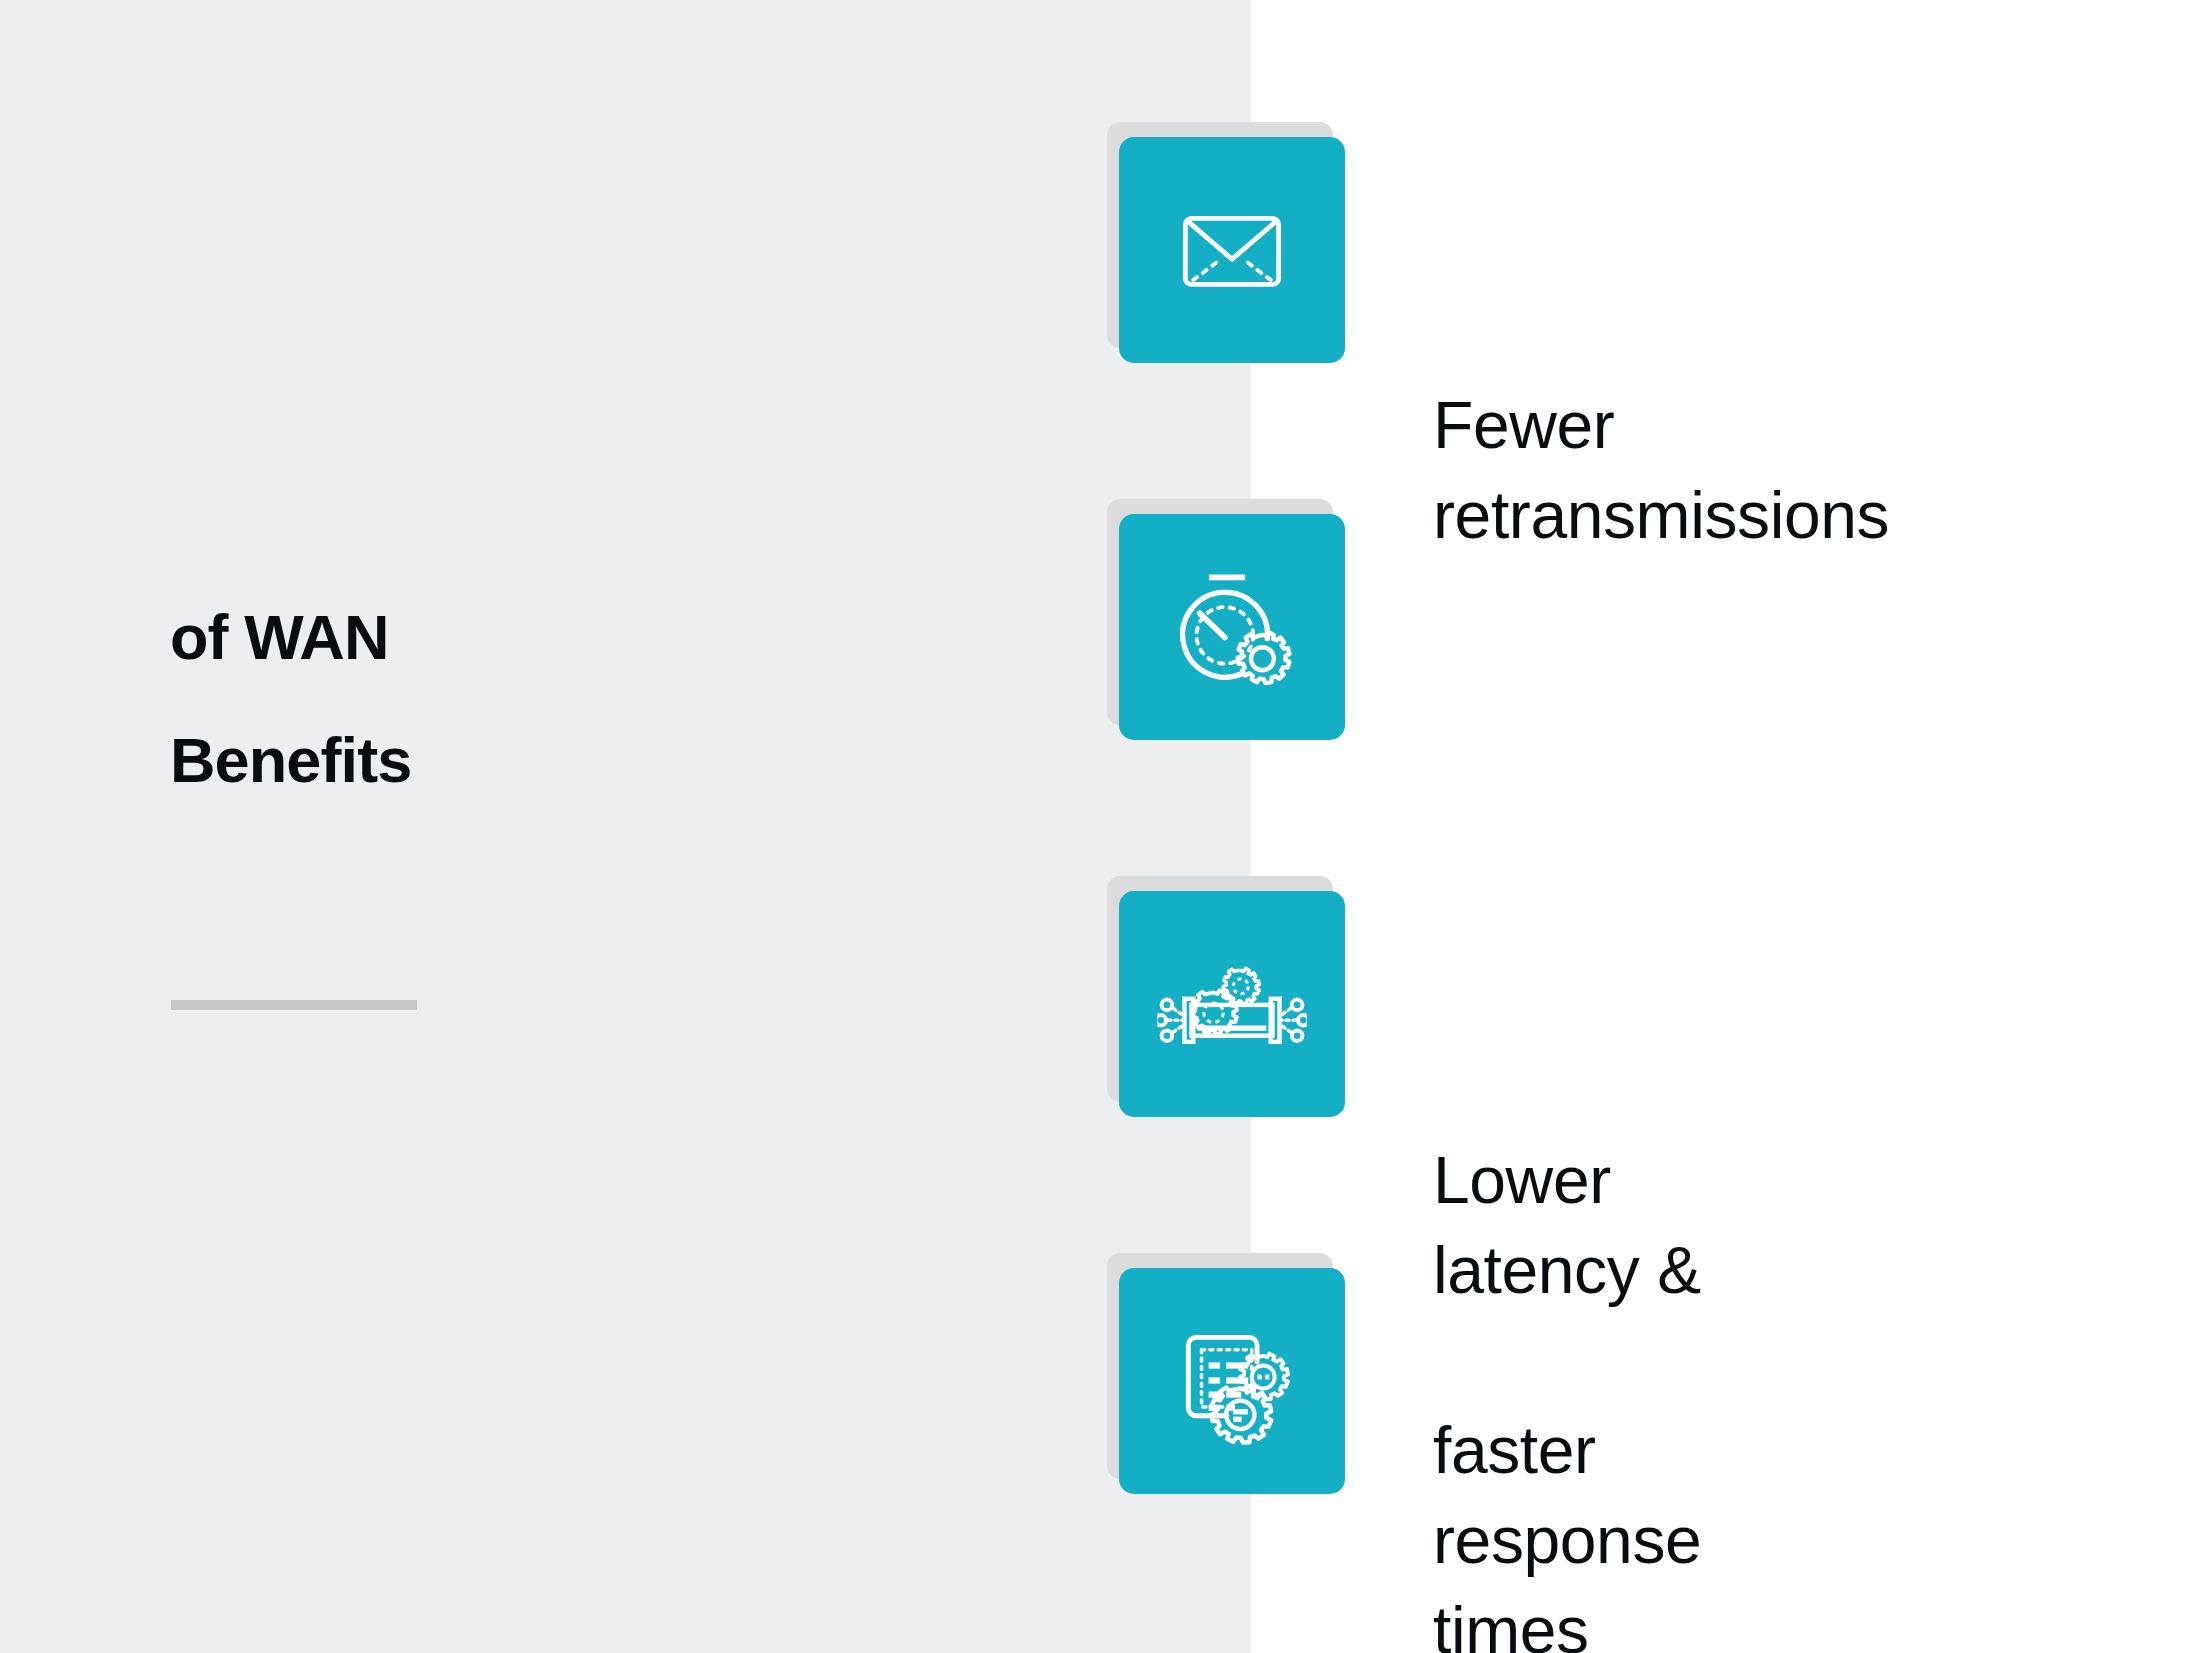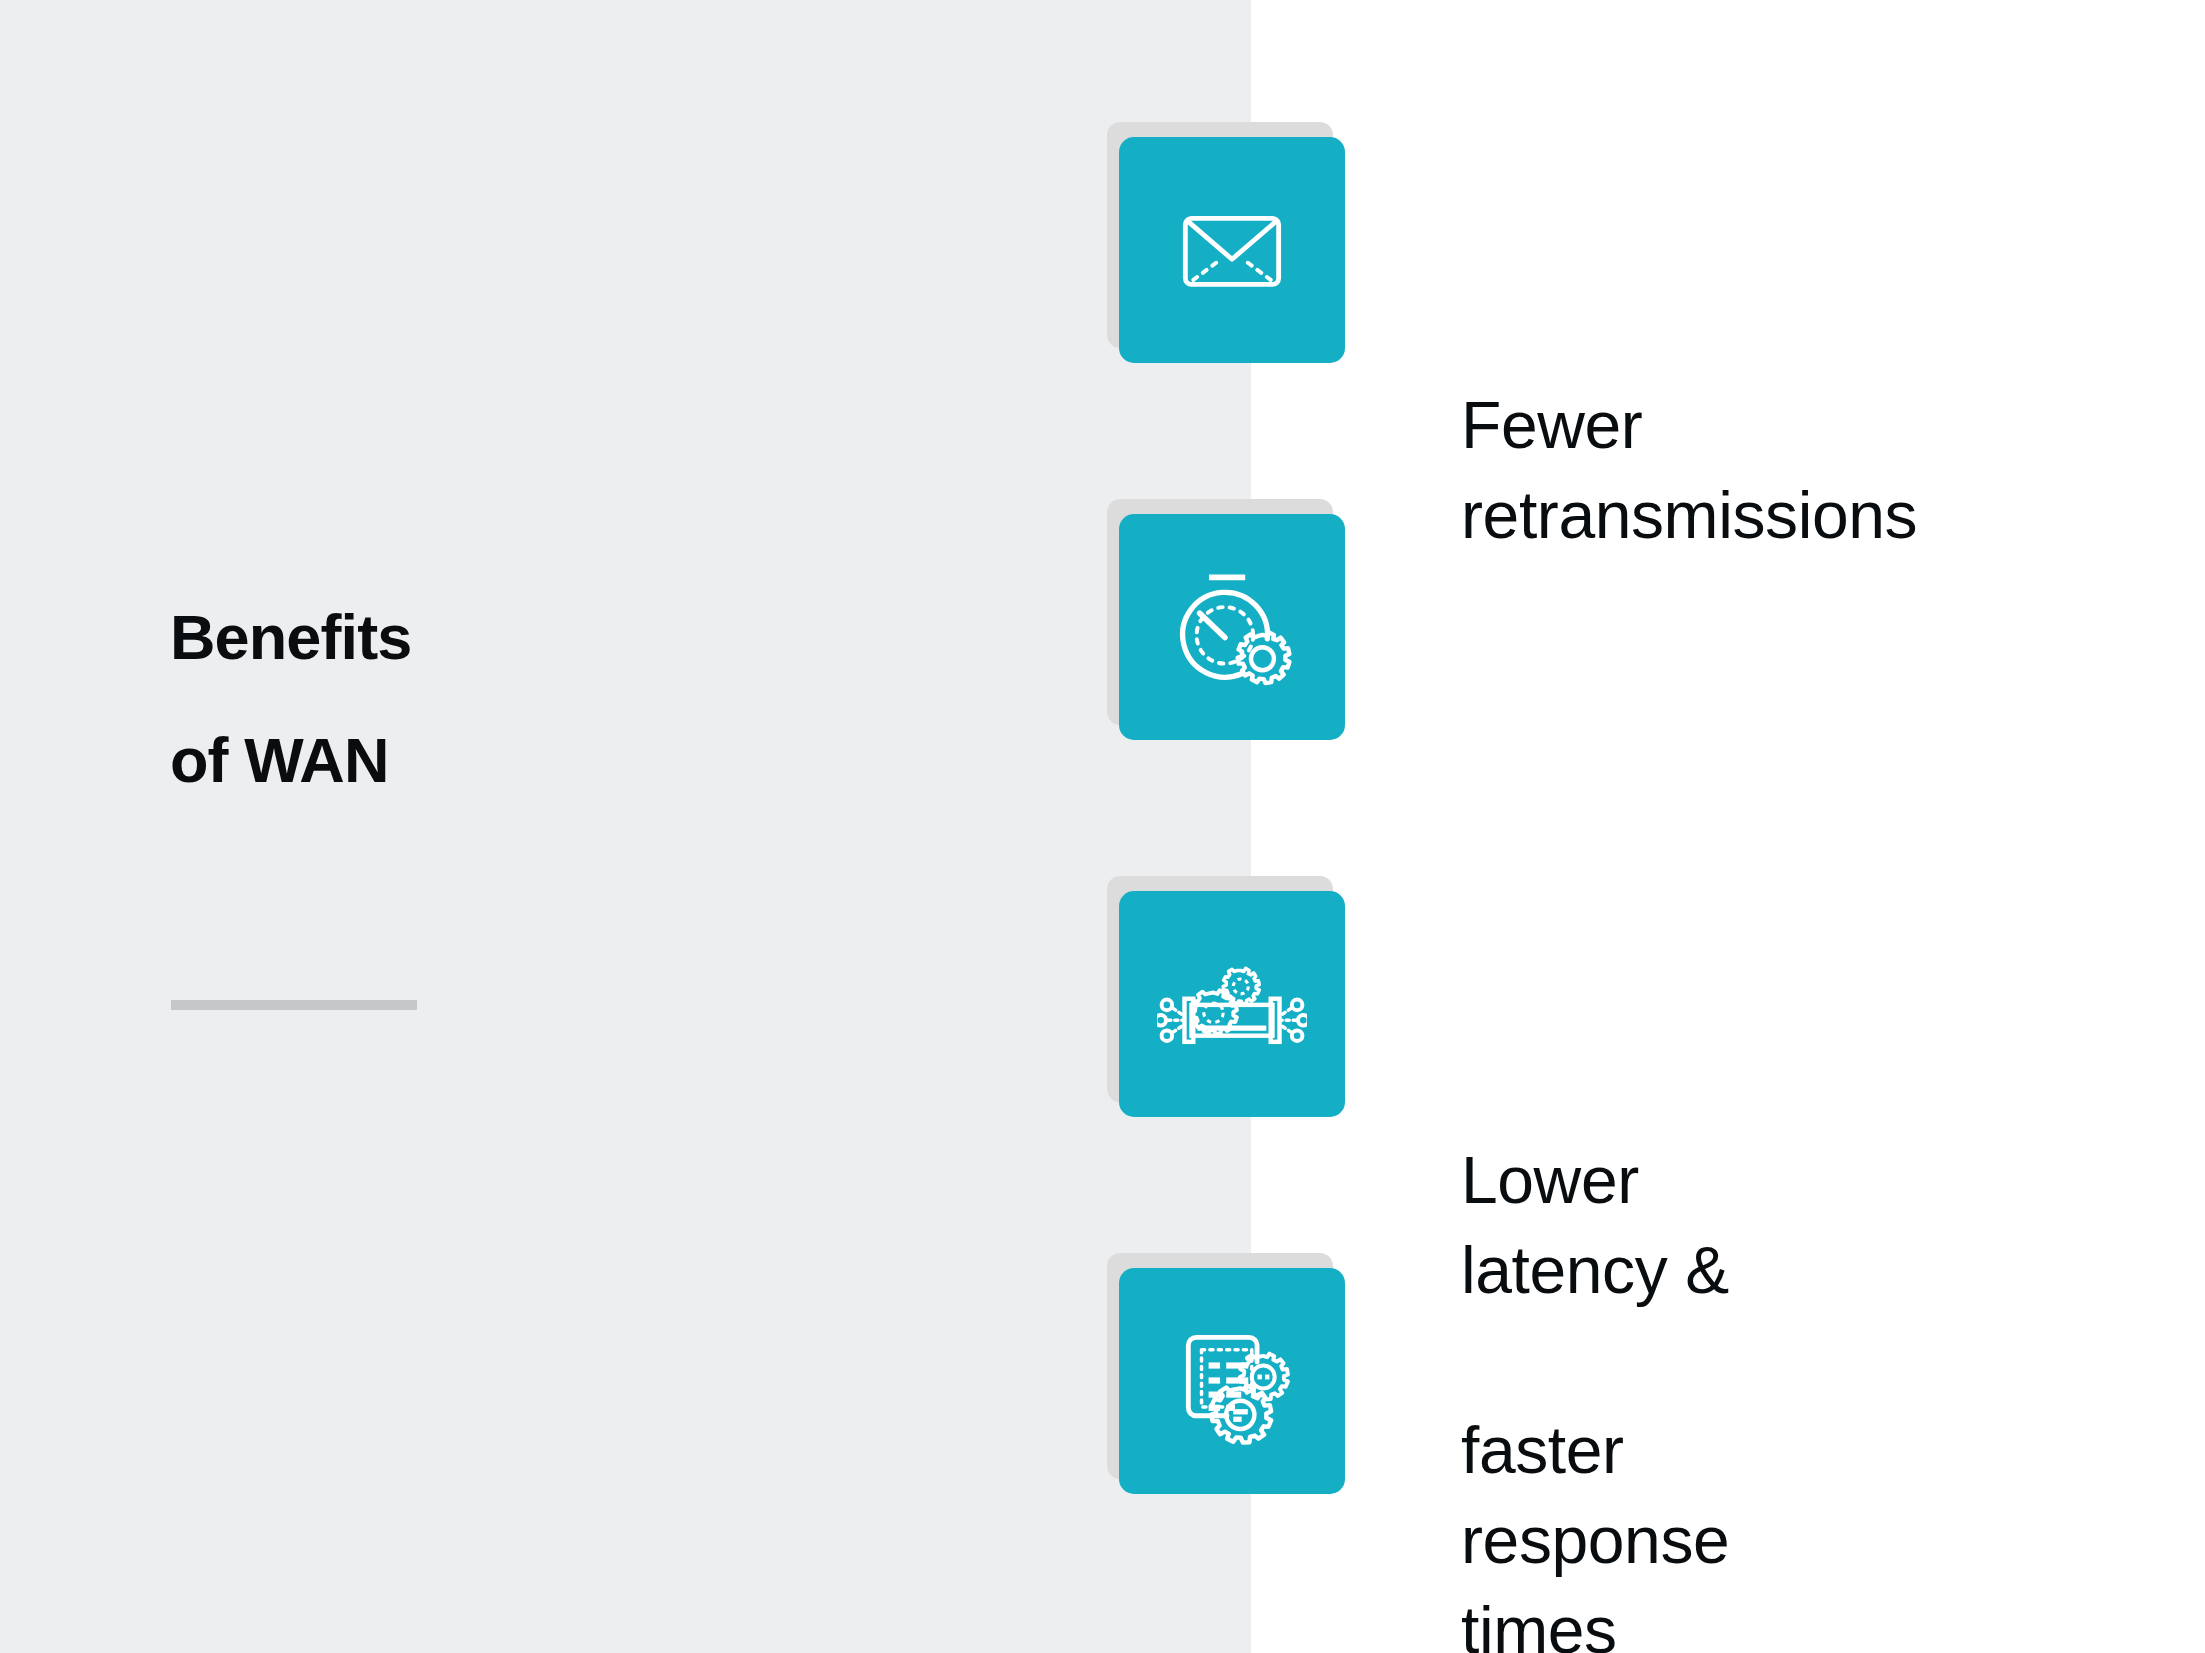--- a/index.html
+++ b/index.html
@@ -55,33 +55,32 @@
   .tile svg{display:block;}
 
   .row-text{
     position:absolute;
     color:#0a0d0f;
     font-size:66px;
     font-weight:400;
     line-height:90px;
     letter-spacing:-0.4px;
     white-space:pre-line;
-    margin-left:28px;
   }
 </style>
 </head>
 <body>
 
 <div id="slide">
 
   <div class="left-panel"></div>
 
   <div class="title-block">
+    <div class="title-line">of WAN</div>
     <div class="title-line">Benefits</div>
-    <div class="title-line">of WAN</div>
   </div>
   <div class="title-rule"></div>
 
   <div class="row" style="top:122px;">
     <div class="tile-wrap" style="left:1107px;top:0;">
       <div class="tile-shadow"></div>
       <div class="tile">
         <svg width="132" height="132" viewBox="0 0 300 300">
           <rect x="44" y="78" width="212" height="150" rx="14" ry="14" fill="none" stroke="#ffffff" stroke-width="11"></rect>
           <path d="M50 85 L150 171 L250 85" fill="none" stroke="#ffffff" stroke-width="11" stroke-linecap="round" stroke-linejoin="round"></path>

